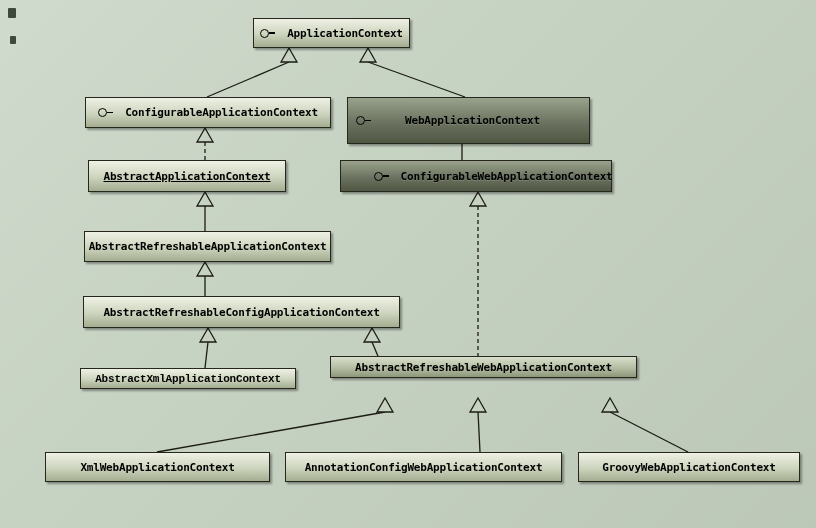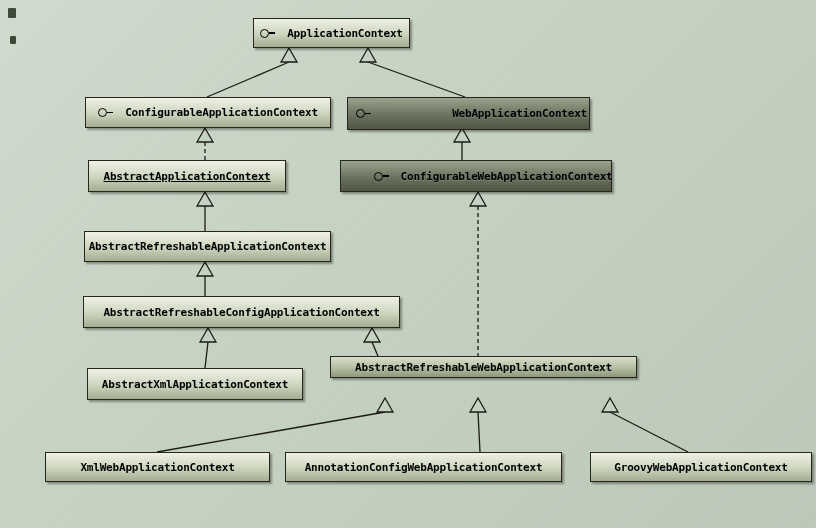--- a/index.html
+++ b/index.html
@@ -127,21 +127,21 @@
   </div>
 
   <div class="node light" style="left:85px;top:97px;width:246px;height:31px;">
     <span class="lolli">
         <span class="ring"></span>
         <span class="stem"></span>
       </span>
     <span>ConfigurableApplicationContext</span>
   </div>
 
-  <div class="node dark lolli-left" style="left:347px;top:97px;width:243px;height:33px;justify-content:flex-end;">
+  <div class="node dark lolli-left" style="left:347px;top:97px;width:243px;height:47px;">
     <span class="lolli">
         <span class="ring"></span>
         <span class="stem"></span>
       </span>
     <span>WebApplicationContext</span>
   </div>
 
   <div class="node light" style="left:88px;top:160px;width:198px;height:32px;text-decoration:underline;">
     <span>AbstractApplicationContext</span>
   </div>
@@ -155,34 +155,34 @@
   </div>
 
   <div class="node light" style="left:84px;top:231px;width:247px;height:31px;">
     <span>AbstractRefreshableApplicationContext</span>
   </div>
 
   <div class="node light" style="left:83px;top:296px;width:317px;height:32px;">
     <span>AbstractRefreshableConfigApplicationContext</span>
   </div>
 
-  <div class="node light" style="left:87px;top:368px;width:216px;height:32px;">
+  <div class="node light" style="left:80px;top:368px;width:216px;height:21px;font-family:Liberation Mono, monospace;">
     <span>AbstractXmlApplicationContext</span>
   </div>
 
   <div class="node mid" style="left:330px;top:356px;width:307px;height:22px;">
     <span>AbstractRefreshableWebApplicationContext</span>
   </div>
 
   <div class="node light" style="left:45px;top:452px;width:225px;height:30px;">
     <span>XmlWebApplicationContext</span>
   </div>
 
   <div class="node light" style="left:285px;top:452px;width:277px;height:30px;">
     <span>AnnotationConfigWebApplicationContext</span>
   </div>
 
-  <div class="node light" style="left:578px;top:452px;width:222px;height:30px;margin-left:12px;">
+  <div class="node light" style="left:578px;top:452px;width:222px;height:30px;">
     <span>GroovyWebApplicationContext</span>
   </div>
 
 
 </div>
 
 </body></html>

